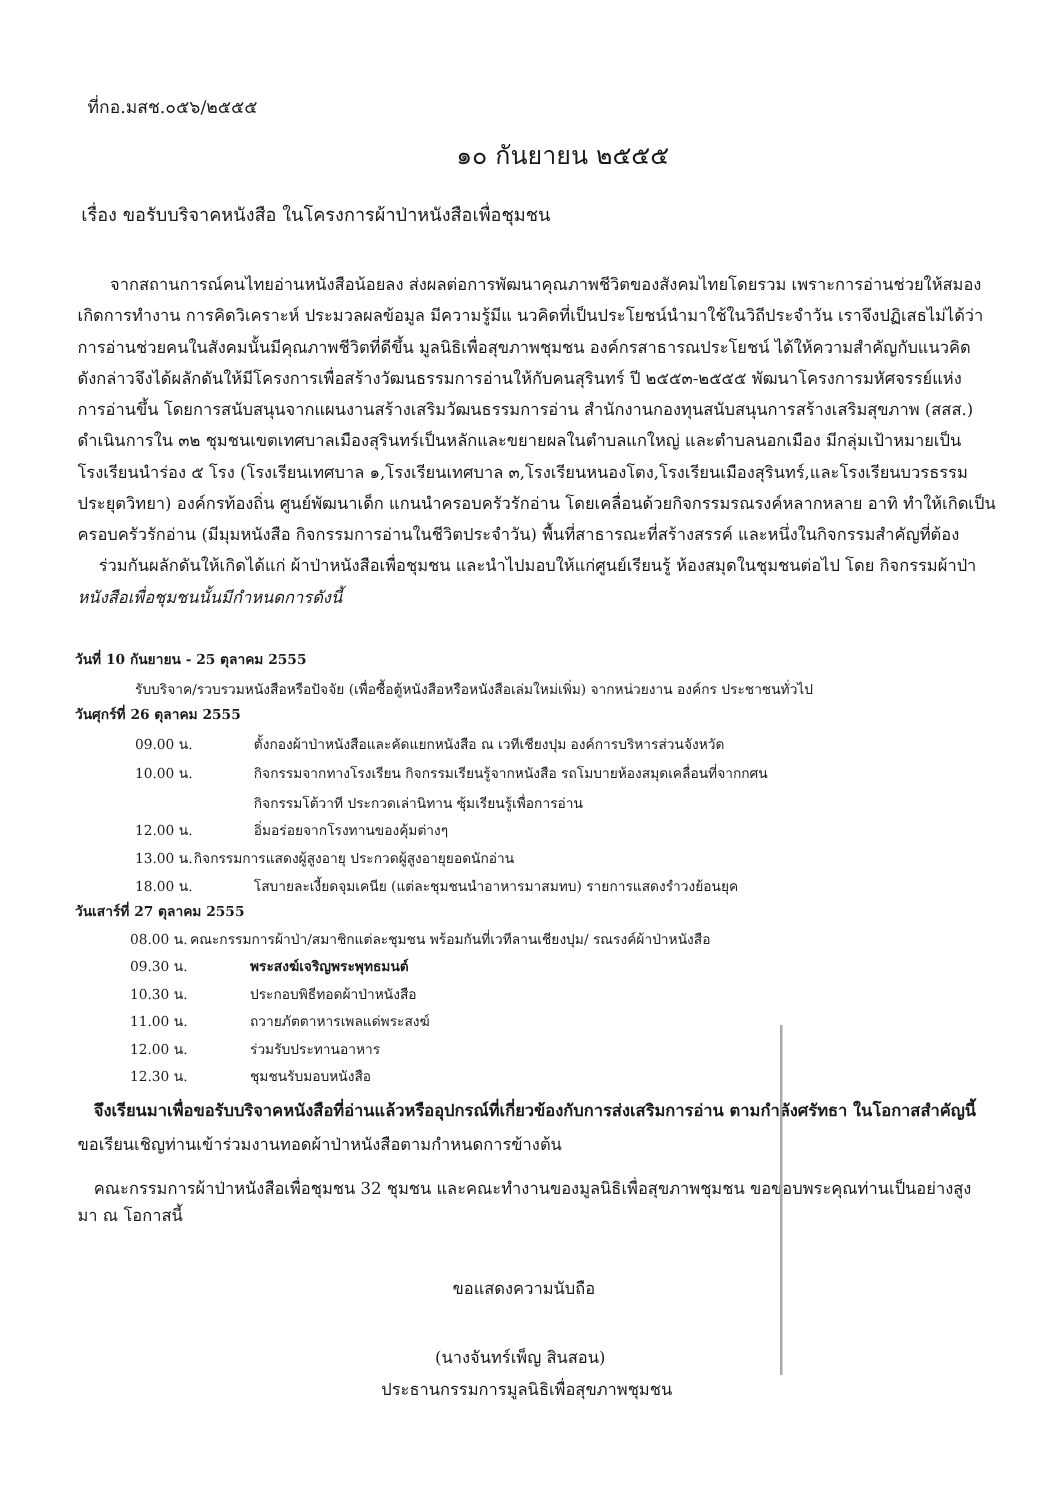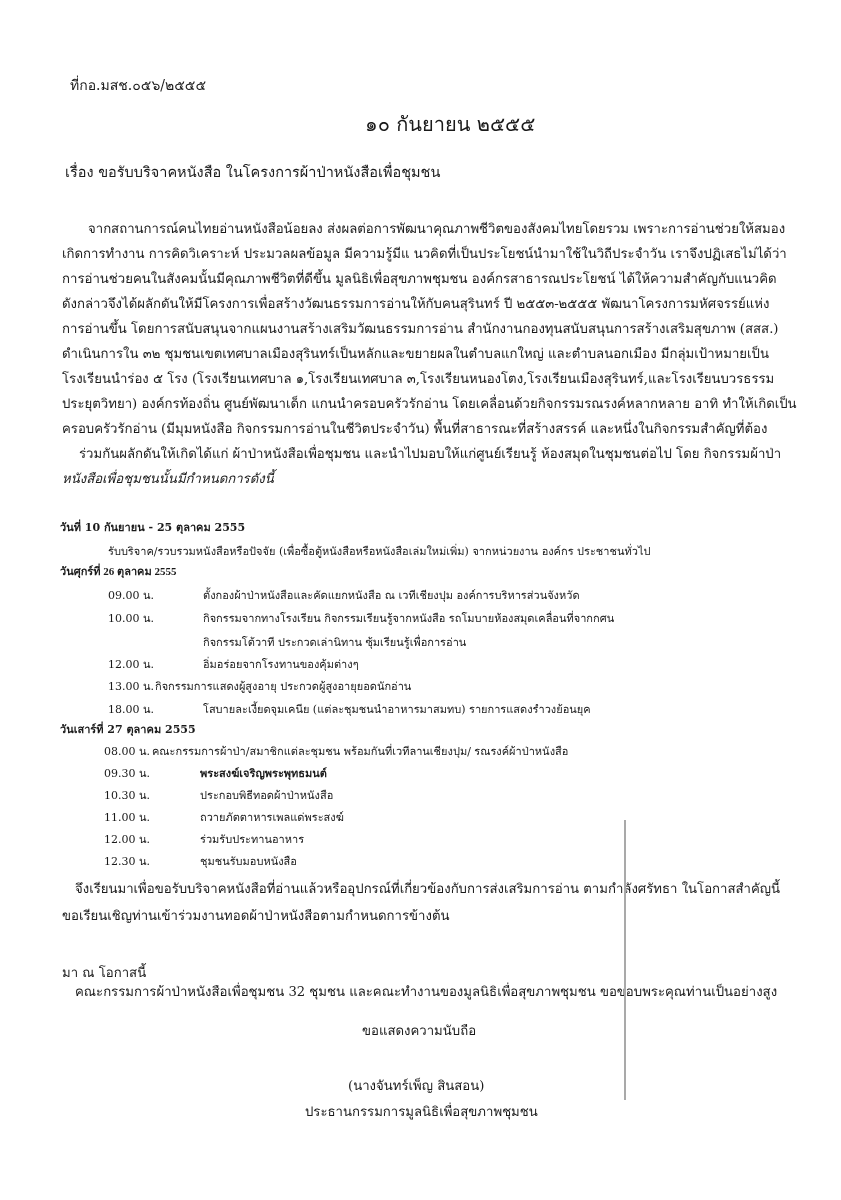--- a/index.html
+++ b/index.html
@@ -34,21 +34,21 @@
   <div class="abs para" style="left:62px; top:341px;">ดำเนินการใน  ๓๒  ชุมชนเขตเทศบาลเมืองสุรินทร์เป็นหลักและขยายผลในตำบลแกใหญ่ และตำบลนอกเมือง มีกลุ่มเป้าหมายเป็น</div>
   <div class="abs para" style="left:62px; top:366px;">โรงเรียนนำร่อง ๕ โรง (โรงเรียนเทศบาล ๑,โรงเรียนเทศบาล ๓,โรงเรียนหนองโตง,โรงเรียนเมืองสุรินทร์,และโรงเรียนบวรธรรม</div>
   <div class="abs para" style="left:62px; top:391px;">ประยุตวิทยา) องค์กรท้องถิ่น ศูนย์พัฒนาเด็ก แกนนำครอบครัวรักอ่าน โดยเคลื่อนด้วยกิจกรรมรณรงค์หลากหลาย อาทิ ทำให้เกิดเป็น</div>
   <div class="abs para" style="left:62px; top:416px;">ครอบครัวรักอ่าน (มีมุมหนังสือ  กิจกรรมการอ่านในชีวิตประจำวัน)   พื้นที่สาธารณะที่สร้างสรรค์ และหนึ่งในกิจกรรมสำคัญที่ต้อง</div>
   <div class="abs para" style="left:79px; top:441px;">ร่วมกันผลักดันให้เกิดได้แก่ ผ้าป่าหนังสือเพื่อชุมชน และนำไปมอบให้แก่ศูนย์เรียนรู้ ห้องสมุดในชุมชนต่อไป โดย      กิจกรรมผ้าป่า</div>
   <div class="abs para" style="left:62px; top:466px;font-style:italic;">หนังสือเพื่อชุมชนนั้นมีกำหนดการดังนี้</div>
 
   <div class="abs sch-h" style="left:60px; top:518px;">วันที่ 10 กันยายน - 25 ตุลาคม 2555</div>
   <div class="abs sch" style="left:108px; top:542px;">รับบริจาค/รวบรวมหนังสือหรือปัจจัย (เพื่อซื้อตู้หนังสือหรือหนังสือเล่มใหม่เพิ่ม) จากหน่วยงาน องค์กร ประชาชนทั่วไป</div>
 
-  <div class="abs sch-h" style="left:60px; top:562px;font-family:Liberation Serif, serif;">วันศุกร์ที่ 26 ตุลาคม 2555</div>
+  <div class="abs sch-h" style="left:60px; top:562px;">วันศุกร์ที่ 26 ตุลาคม 2555</div>
   <div class="abs sch" style="left:108px; top:586px;">09.00 น.</div>
   <div class="abs sch" style="left:203px; top:586px;">ตั้งกองผ้าป่าหนังสือและคัดแยกหนังสือ ณ เวทีเชียงปุม องค์การบริหารส่วนจังหวัด</div>
   <div class="abs sch" style="left:108px; top:609px;">10.00 น.</div>
   <div class="abs sch" style="left:203px; top:609px;">กิจกรรมจากทางโรงเรียน กิจกรรมเรียนรู้จากหนังสือ รถโมบายห้องสมุดเคลื่อนที่จากกศน</div>
   <div class="abs sch" style="left:203px; top:633px;">กิจกรรมโต้วาที ประกวดเล่านิทาน ซุ้มเรียนรู้เพื่อการอ่าน</div>
   <div class="abs sch" style="left:108px; top:655px;">12.00 น.</div>
   <div class="abs sch" style="left:203px; top:655px;">อิ่มอร่อยจากโรงทานของคุ้มต่างๆ</div>
   <div class="abs sch" style="left:108px; top:677px;">13.00 น.</div>
   <div class="abs sch" style="left:155px; top:677px;">กิจกรรมการแสดงผู้สูงอายุ ประกวดผู้สูงอายุยอดนักอ่าน</div>
   <div class="abs sch" style="left:108px; top:700px;">18.00 น.</div>
@@ -61,23 +61,23 @@
   <div class="abs sch" style="left:200px; top:764px;font-weight:bold;">พระสงฆ์เจริญพระพุทธมนต์</div>
   <div class="abs sch" style="left:104px; top:786px;">10.30 น.</div>
   <div class="abs sch" style="left:200px; top:786px;">ประกอบพิธีทอดผ้าป่าหนังสือ</div>
   <div class="abs sch" style="left:104px; top:808px;">11.00 น.</div>
   <div class="abs sch" style="left:200px; top:808px;">ถวายภัตตาหารเพลแด่พระสงฆ์</div>
   <div class="abs sch" style="left:104px; top:830px;">12.00 น.</div>
   <div class="abs sch" style="left:200px; top:830px;">ร่วมรับประทานอาหาร</div>
   <div class="abs sch" style="left:104px; top:852px;">12.30 น.</div>
   <div class="abs sch" style="left:200px; top:852px;">ชุมชนรับมอบหนังสือ</div>
 
-  <div class="abs closing" style="left:75px; top:878px;">จึงเรียนมาเพื่อขอรับบริจาคหนังสือที่อ่านแล้วหรืออุปกรณ์ที่เกี่ยวข้องกับการส่งเสริมการอ่าน ตามกำลังศรัทธา ในโอกาสสำคัญนี้</div>
+  <div class="abs closing" style="left:75px; top:878px;font-weight:bold;">จึงเรียนมาเพื่อขอรับบริจาคหนังสือที่อ่านแล้วหรืออุปกรณ์ที่เกี่ยวข้องกับการส่งเสริมการอ่าน ตามกำลังศรัทธา ในโอกาสสำคัญนี้</div>
   <div class="abs closing" style="left:62px; top:905px;">ขอเรียนเชิญท่านเข้าร่วมงานทอดผ้าป่าหนังสือตามกำหนดการข้างต้น</div>
-  <div class="abs closing" style="left:75px; top:940px;margin-top:41px;">คณะกรรมการผ้าป่าหนังสือเพื่อชุมชน 32 ชุมชน และคณะทำงานของมูลนิธิเพื่อสุขภาพชุมชน ขอขอบพระคุณท่านเป็นอย่างสูง</div>
+  <div class="abs closing" style="left:75px; top:940px;">คณะกรรมการผ้าป่าหนังสือเพื่อชุมชน 32 ชุมชน และคณะทำงานของมูลนิธิเพื่อสุขภาพชุมชน ขอขอบพระคุณท่านเป็นอย่างสูง</div>
   <div class="abs closing" style="left:62px; top:962px;">มา ณ โอกาสนี้</div>
 
   <div class="abs closing" style="left:362px; top:1020px;">ขอแสดงความนับถือ</div>
   <div class="abs closing" style="left:348px; top:1075px;">(นางจันทร์เพ็ญ สินสอน)</div>
   <div class="abs closing" style="left:305px; top:1101px;">ประธานกรรมการมูลนิธิเพื่อสุขภาพชุมชน</div>
 
   <div class="vline"></div>
 </div>
 
 </body></html>

